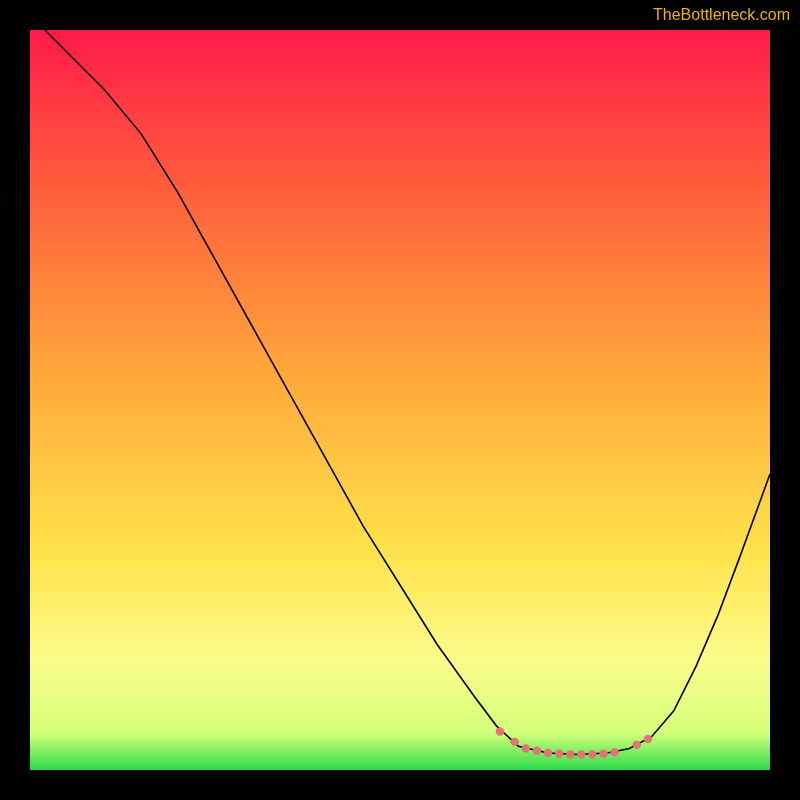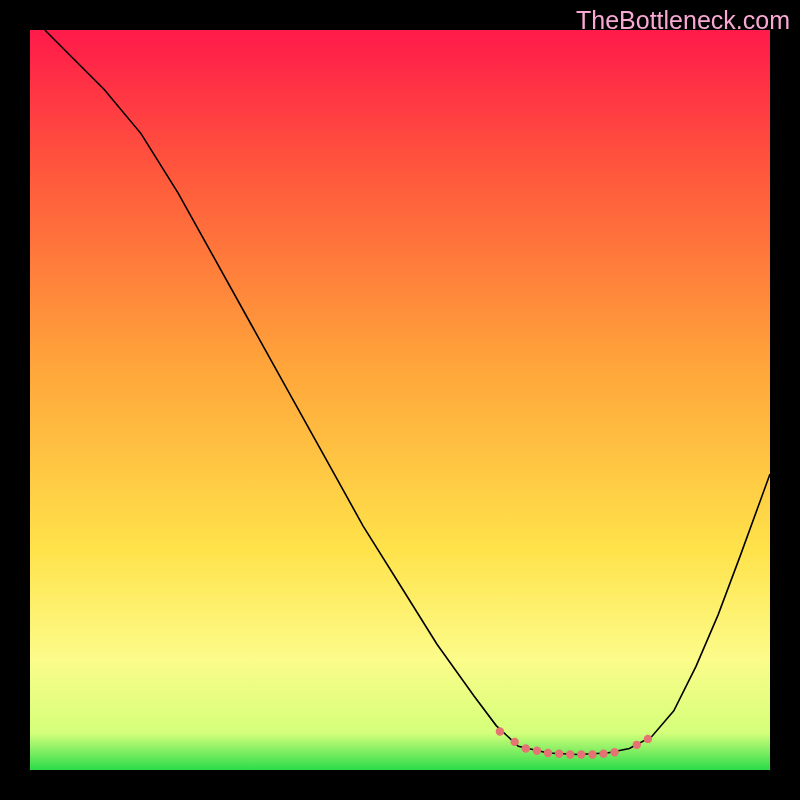--- a/index.html
+++ b/index.html
@@ -1,17 +1,17 @@
 <!DOCTYPE html>
 <html><head>
 <meta charset="utf-8">
 <style>
   * { margin: 0; padding: 0; box-sizing: border-box; }
   body { width: 800px; height: 800px; background: #000; position: relative; font-family: Arial, sans-serif; }
-  .watermark { position: absolute; top: 6px; right: 10px; color: #f9a8d4; font-size: 25px; font-weight: 500; z-index: 10; }
+  .watermark { position: absolute; top: 6px; right: 10px; color: #eab308; font-size: 16px; font-weight: 500; z-index: 10; }
   .plot-area { position: absolute; top: 30px; left: 30px; width: 740px; height: 740px; }
   svg { display: block; }
 </style>
 </head>
 <body>
 
 <div class="watermark">TheBottleneck.com</div>
 
 <div class="plot-area">
   <svg width="740" height="740" viewBox="0 0 740 740">

